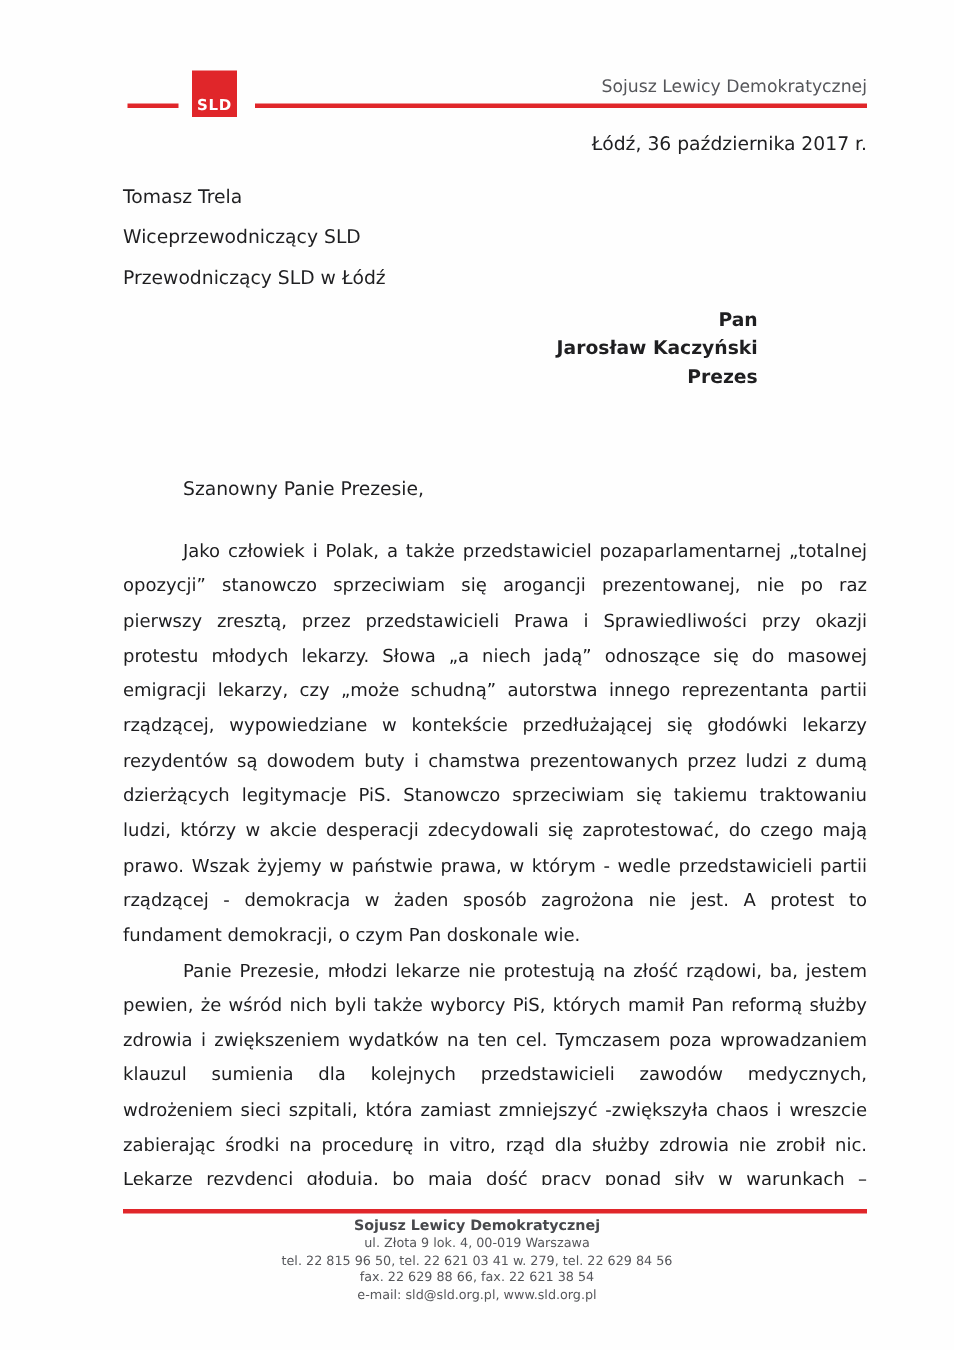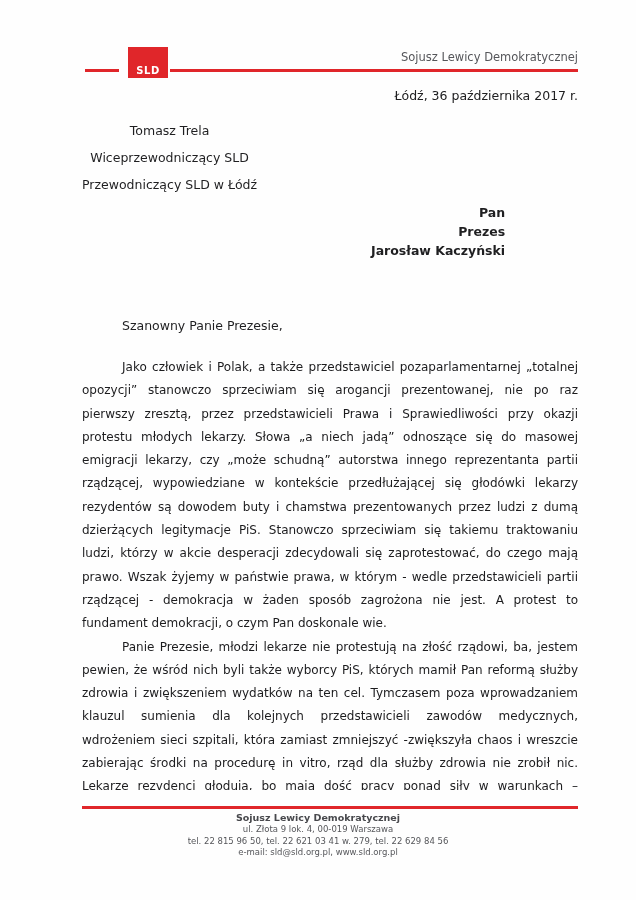--- a/index.html
+++ b/index.html
@@ -13,38 +13,38 @@
     font-family: "DejaVu Sans", "Liberation Sans", sans-serif;
     color: #1f1f21;
     overflow: hidden;
   }
   
   .rule { position: absolute; background: var(--brand-red); height: 3px; }
   .rule-left  { left: 85px;  top: 69px; width: 34px; }
   .rule-right { left: 170px; top: 69px; width: 408px; }
   .logo {
     position: absolute; left: 128px; top: 47px;
-    width: 40px; height: 31px; background: var(--brand-red);
+    width: 30px; height: 31px; background: var(--brand-red);
     display: flex; align-items: flex-end; justify-content: center;
   }
   .logo span {
     color: #ffffff; font-weight: bold; font-size: 10px;
     letter-spacing: 0.5px; padding-bottom: 2px;
   }
   .org-name-header {
     position: absolute; right: 58px; top: 50px;
     font-size: 11.5px; color: #55565a;
   }
   .date-line {
     position: absolute; right: 58px; top: 88px;
     font-size: 12.5px; color: #202022;
   }
   
   .sender { position: absolute; left: 82px; top: 117px; font-size: 12.5px; }
-  .sender div { line-height: 27px; text-align: center; }
+  .sender div { line-height: 27px; }
   .recipient { position: absolute; left: 371px; top: 203px; font-size: 12.5px; font-weight: bold; text-align: right; }
   .recipient div { line-height: 19px; }
   .salutation {
     position: absolute; left: 122px; top: 318px;
     font-size: 12.5px; 
   }
   
   .letter-body {
     position: absolute; left: 82px; top: 356px;
     width: 496px; height: 434px; overflow: hidden;
@@ -76,32 +76,33 @@
   <div class="date-line">Łódź, 36 października 2017 r.</div>
 
   <div class="sender">
     <div>Tomasz Trela</div>
     <div>Wiceprzewodniczący SLD</div>
     <div>Przewodniczący SLD w Łódź</div>
   </div>
 
   <div class="recipient">
     <div>Pan</div>
+    <div>Jarosław Kaczyński</div>
     <div>Prezes</div>
-    <div>Jarosław Kaczyński</div>
   </div>
 
   <div class="salutation">Szanowny Panie Prezesie,</div>
 
   <div class="letter-body">
     <p>Jako człowiek i Polak, a także przedstawiciel pozaparlamentarnej „totalnej opozycji” stanowczo sprzeciwiam się arogancji prezentowanej, nie po raz pierwszy zresztą, przez przedstawicieli Prawa i Sprawiedliwości przy okazji protestu młodych lekarzy. Słowa „a niech jadą” odnoszące się do masowej emigracji lekarzy, czy „może schudną” autorstwa innego reprezentanta partii rządzącej, wypowiedziane w kontekście przedłużającej się głodówki lekarzy rezydentów są dowodem buty i chamstwa prezentowanych przez ludzi z dumą dzierżących legitymacje PiS. Stanowczo sprzeciwiam się takiemu traktowaniu ludzi, którzy w akcie desperacji zdecydowali się zaprotestować, do czego mają prawo. Wszak żyjemy w państwie prawa, w którym - wedle przedstawicieli partii rządzącej - demokracja w żaden sposób zagrożona nie jest. A protest to fundament demokracji, o czym Pan doskonale wie.</p>
     <p>Panie Prezesie, młodzi lekarze nie protestują na złość rządowi, ba, jestem pewien, że wśród nich byli także wyborcy PiS, których mamił Pan reformą służby zdrowia i zwiększeniem wydatków na ten cel. Tymczasem poza wprowadzaniem klauzul sumienia dla kolejnych przedstawicieli zawodów medycznych, wdrożeniem sieci szpitali, która zamiast zmniejszyć -zwiększyła chaos i wreszcie zabierając środki na procedurę in vitro, rząd dla służby zdrowia nie zrobił nic. Lekarze rezydenci głodują, bo mają dość pracy ponad siły w warunkach – delikatnie mówiąc - dalece</p>
   </div>
 
   <div class="rule footer-rule"></div>
   <div class="footer">
     <div class="f-org">Sojusz Lewicy Demokratycznej</div>
     <div>ul. Złota 9 lok. 4, 00-019 Warszawa</div>
     <div>tel. 22 815 96 50, tel. 22 621 03 41 w. 279, tel. 22 629 84 56</div>
+    <div>fax. 22 629 88 66, fax. 22 621 38 54</div>
     <div>e-mail: sld@sld.org.pl, www.sld.org.pl</div>
   </div>
 
 </div>
 
 </body></html>

